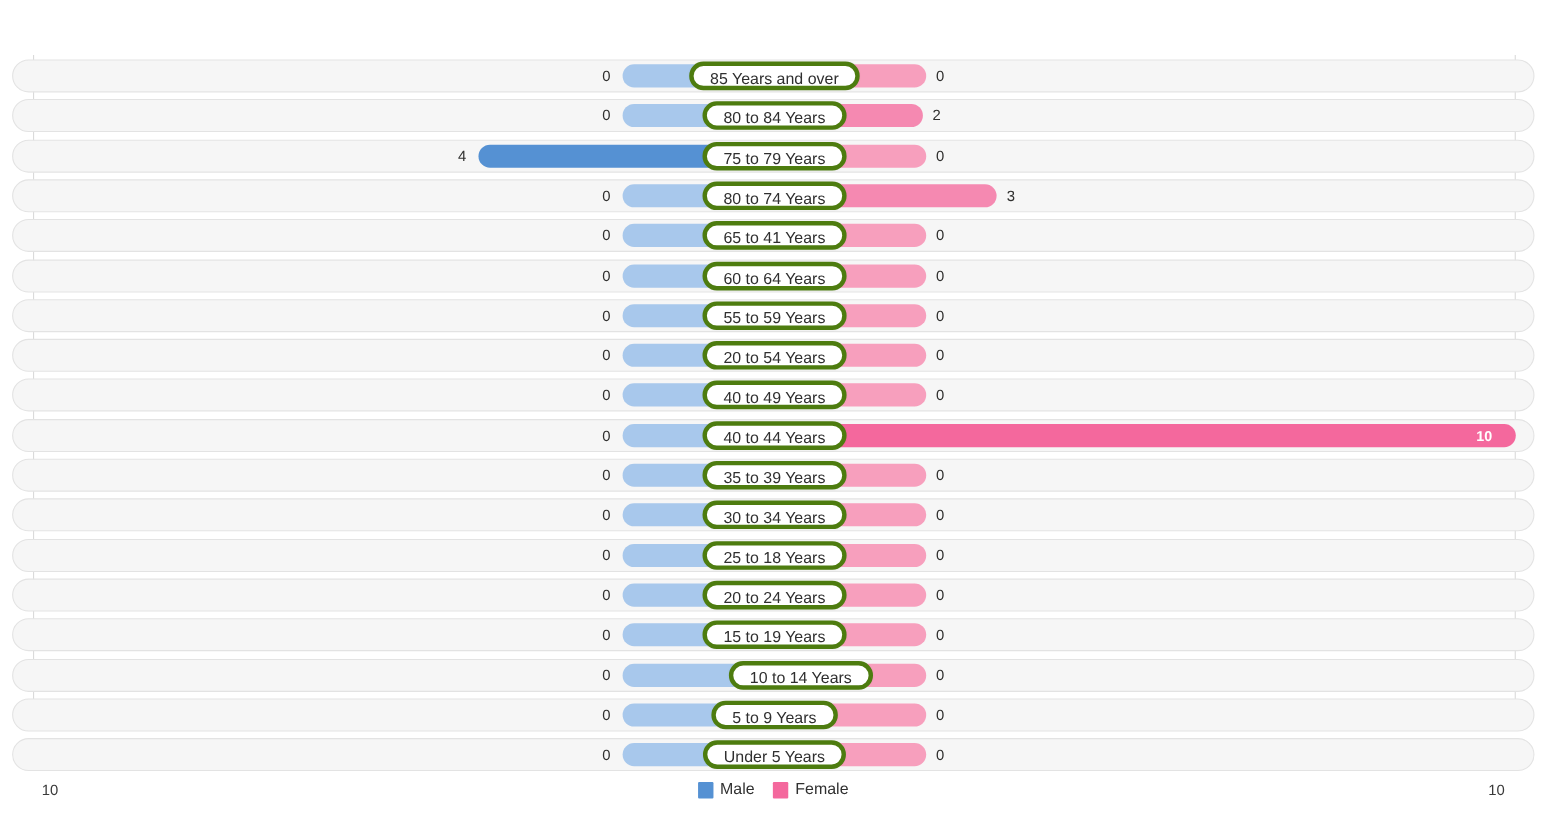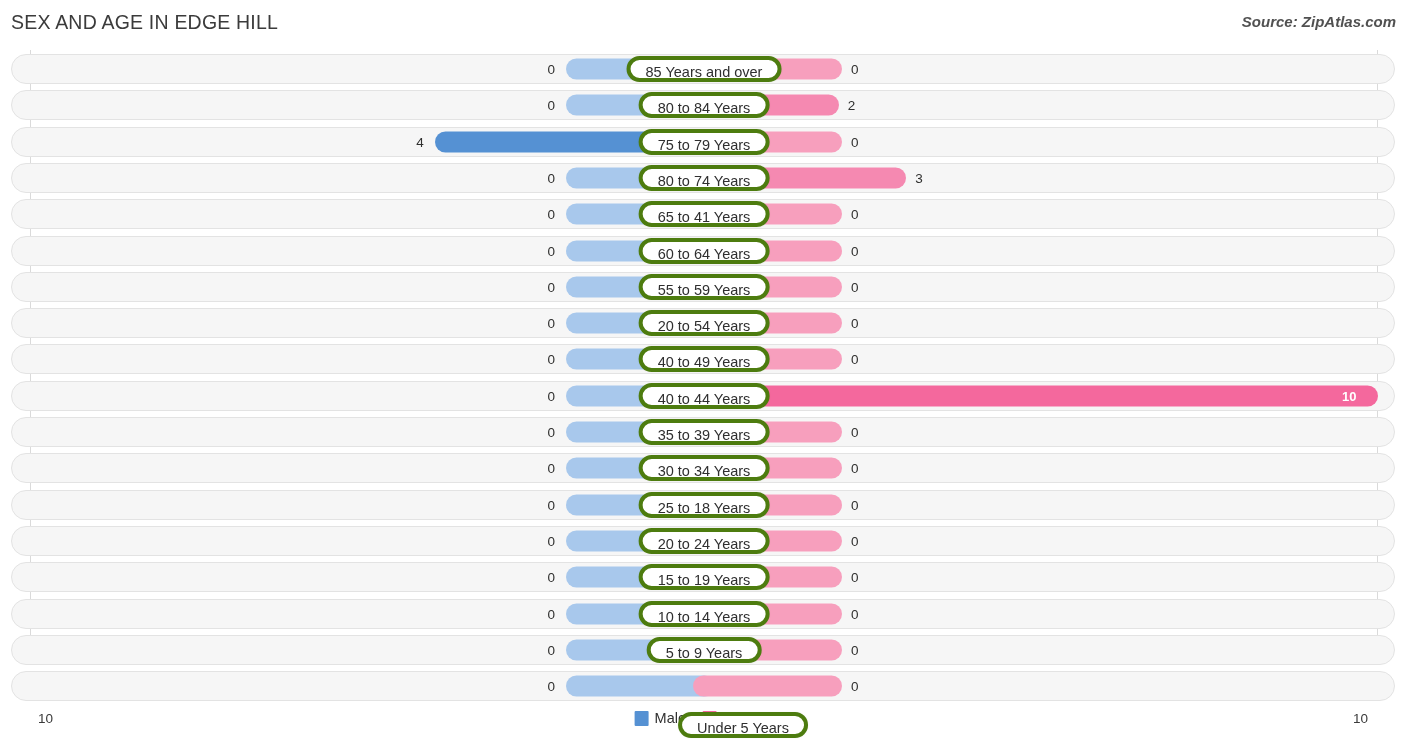--- a/index.html
+++ b/index.html
@@ -156,24 +156,20 @@
   .legend-label {
     font-size: 14.5px;
     color: #303030;
   }
 </style>
 </head>
 <body>
 
 <div id="chart-root">
 
-  <div class="header">
-    <div class="chart-title">SEX AND AGE IN EDGE HILL</div>
-    <div class="chart-source">Source: ZipAtlas.com</div>
-  </div>
 
   <div class="plot" id="plot-area">
     <div class="axis-line left"></div>
     <div class="axis-line right"></div>
 
   <div class="row" style="top: 4px;">
         <div class="bar male" style="left: 554px; width: 149px;"></div>
         <div class="val male" style="right: 839px;">0</div>
         <div class="bar female" style="left: 681px; width: 149px;"></div>
         <div class="val female" style="left: 839px;">0</div>
@@ -275,35 +271,35 @@
         <div class="val male" style="right: 839px;">0</div>
         <div class="bar female" style="left: 681px; width: 149px;"></div>
         <div class="val female" style="left: 839px;">0</div>
         <div class="pill" style="left: 692px;">15 to 19 Years</div>
       </div>
       <div class="row" style="top: 548.5px;">
         <div class="bar male" style="left: 554px; width: 149px;"></div>
         <div class="val male" style="right: 839px;">0</div>
         <div class="bar female" style="left: 681px; width: 149px;"></div>
         <div class="val female" style="left: 839px;">0</div>
-        <div class="pill" style="left: 692px;">10 to 14 Years</div>
+        <div class="pill" style="left: 716px;">10 to 14 Years</div>
       </div>
       <div class="row" style="top: 584.8px;">
         <div class="bar male" style="left: 554px; width: 149px;"></div>
         <div class="val male" style="right: 839px;">0</div>
         <div class="bar female" style="left: 681px; width: 149px;"></div>
         <div class="val female" style="left: 839px;">0</div>
         <div class="pill" style="left: 692px;">5 to 9 Years</div>
       </div>
       <div class="row" style="top: 621.1px;">
         <div class="bar male" style="left: 554px; width: 149px;"></div>
         <div class="val male" style="right: 839px;">0</div>
         <div class="bar female" style="left: 681px; width: 149px;"></div>
         <div class="val female" style="left: 839px;">0</div>
-        <div class="pill" style="left: 731px; margin-top: 39px;">Under 5 Years</div>
+        <div class="pill" style="left: 692px;">Under 5 Years</div>
       </div>
     </div>
 
   <div class="footer">
     <div class="axis-tick left">10</div>
     <div class="legend">
       <div class="legend-item">
         <span class="swatch" id="sw-male" style="background: rgb(85, 145, 211);"></span>
         <span class="legend-label">Male</span>
       </div>

